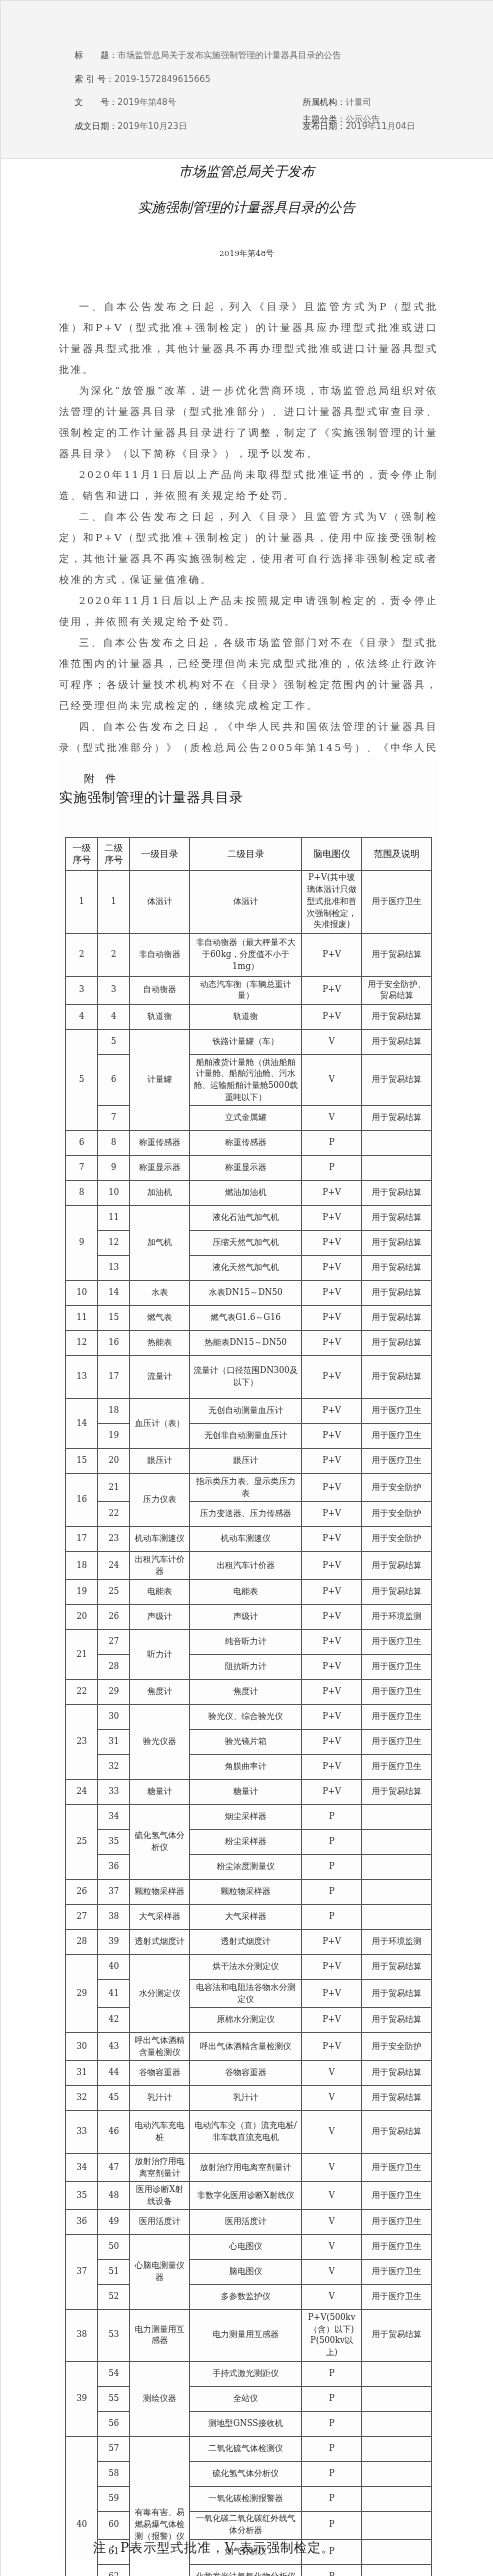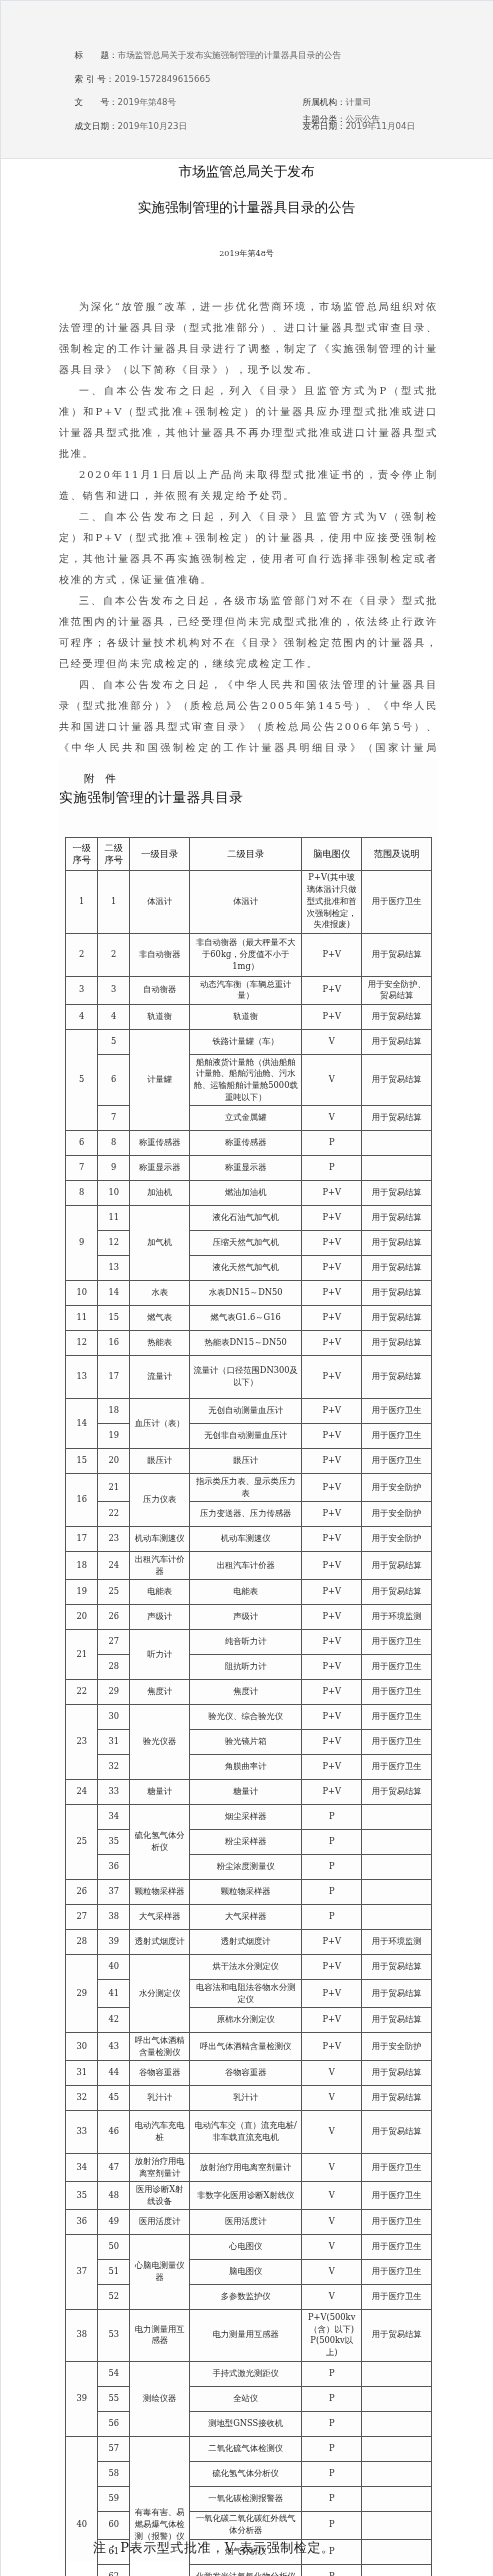--- a/index.html
+++ b/index.html
@@ -2,21 +2,21 @@
 <html style="font-size:10px"><head>
 <meta charset="utf-8">
 <style>
   html, body { margin:0; padding:0; }
   body { width:493px; height:2576px; background:#ffffff; font-family:"DejaVu Serif", serif; color:#222; position:relative; overflow:hidden; }
   .frame { position:absolute; left:0; top:0; width:492px; height:2575px; border:0.6px solid #dde3ea; }
   .meta { position:absolute; left:0.6px; top:1.2px; width:492px; height:157px; background:#f4f4f4; border-bottom:1.2px solid #e2e2e2; font-family:"DejaVu Sans", sans-serif; font-size:8.6px; color:#333; }
   .meta-row { position:absolute; white-space:nowrap;text-align:right; }
   .meta-row .k { color:#333; display:inline-block; }
   .meta-row .v { color:#666; }
-  .head-title { position:absolute; left:0; width:493px; text-align:center; font-family:"DejaVu Sans", sans-serif; font-size:13.6px; color:#111; line-height:25px; }
+  .head-title { position:absolute; left:0; width:493px; text-align:center; font-family:"DejaVu Sans", sans-serif; font-size:13.6px; color:#111; line-height:25px;font-style:italic; }
   .doc-no { position:absolute; left:0; width:493px; top:248px; text-align:center; font-size:8px; color:#333; }
   .body-text { position:absolute; left:59px; width:379px; top:296px; font-size:10px; line-height:21px; color:#444; letter-spacing:1.8px; text-align:justify; }
   .body-text p { margin:0; text-indent:2em; }
   .attach { position:absolute; left:59px; width:379px; top:758px; height:1803px; background:#fdfdfd; }
   .attach-label { position:absolute; left:25px; top:13.6px; font-family:"DejaVu Sans", sans-serif; font-size:10.5px; color:#111; letter-spacing:3.7px; }
   .attach-title { position:absolute; left:0; width:379px; top:31px; font-family:"DejaVu Sans", sans-serif; font-size:13.6px; color:#111; letter-spacing:0.6px; }
   table.cat { position:absolute; left:6.2px; top:79px; width:367px; border-collapse:collapse; font-size:8.3px; color:#2a2a2a; }
   table.cat th, table.cat td { border:0.6px solid #555; text-align:center; vertical-align:middle; padding:1.8px 2.5px; line-height:11.7px; }
   table.cat th { font-family:"DejaVu Sans", sans-serif; font-weight:normal; font-size:9.2px; height:28px; color:#111; }
   .note { position:absolute; left:34px; top:1781px; font-size:13px; color:#222; letter-spacing:0.6px; }
@@ -48,24 +48,25 @@
   <div class="meta-row" style="left:302px; top:120px;">
     <span class="k">发布日期：</span><span class="v">2019年11月04日</span>
   </div>
 </div>
 
 <div class="head-title" style="top:159px;">市场监管总局关于发布</div>
 <div class="head-title" style="top:195px;">实施强制管理的计量器具目录的公告</div>
 <div class="doc-no">2019年第48号</div>
 
 <div class="body-text">
+  <p>一、自本公告发布之日起，列入《目录》且监管方式为P（型式批准）和P+V（型式批准+强制检定）的计量器具应办理型式批准或进口计量器具型式批准，其他计量器具不再办理型式批准或进口计量器具型式批准。</p>
   <p>为深化“放管服”改革，进一步优化营商环境，市场监管总局组织对依法管理的计量器具目录（型式批准部分）、进口计量器具型式审查目录、强制检定的工作计量器具目录进行了调整，制定了《实施强制管理的计量器具目录》（以下简称《目录》），现予以发布。</p>
-  <p>一、自本公告发布之日起，列入《目录》且监管方式为P（型式批准）和P+V（型式批准+强制检定）的计量器具应办理型式批准或进口计量器具型式批准，其他计量器具不再办理型式批准或进口计量器具型式批准。</p>
   <p>2020年11月1日后以上产品尚未取得型式批准证书的，责令停止制造、销售和进口，并依照有关规定给予处罚。</p>
   <p>二、自本公告发布之日起，列入《目录》且监管方式为V（强制检定）和P+V（型式批准+强制检定）的计量器具，使用中应接受强制检定，其他计量器具不再实施强制检定，使用者可自行选择非强制检定或者校准的方式，保证量值准确。</p>
+  <p>2020年11月1日后以上产品未按照规定申请强制检定的，责令停止使用，并依照有关规定给予处罚。</p>
   <p>三、自本公告发布之日起，各级市场监管部门对不在《目录》型式批准范围内的计量器具，已经受理但尚未完成型式批准的，依法终止行政许可程序；各级计量技术机构对不在《目录》强制检定范围内的计量器具，已经受理但尚未完成检定的，继续完成检定工作。</p>
   <p>四、自本公告发布之日起，《中华人民共和国依法管理的计量器具目录（型式批准部分）》（质检总局公告2005年第145号）、《中华人民共和国进口计量器具型式审查目录》（质检总局公告2006年第5号）、《中华人民共和国强制检定的工作计量器具明细目录》（国家计量局〔1987〕量局法字第188号）、《关于调整〈中华人民共和国强制检定的工作计量器具目录〉的通知》（质技监局政发〔1999〕15号）、《关于调整〈中华人民共和国强制检定的工作计量器具目录〉的通知》（国质检量〔2001〕162号）、《关于将汽车里程表从〈中华人民共和国强</p>
 </div>
 
 <div class="attach">
   <div class="attach-label">附 件</div>
   <div class="attach-title">实施强制管理的计量器具目录</div>
   <table class="cat">
     <colgroup>
       <col style="width:32px">

